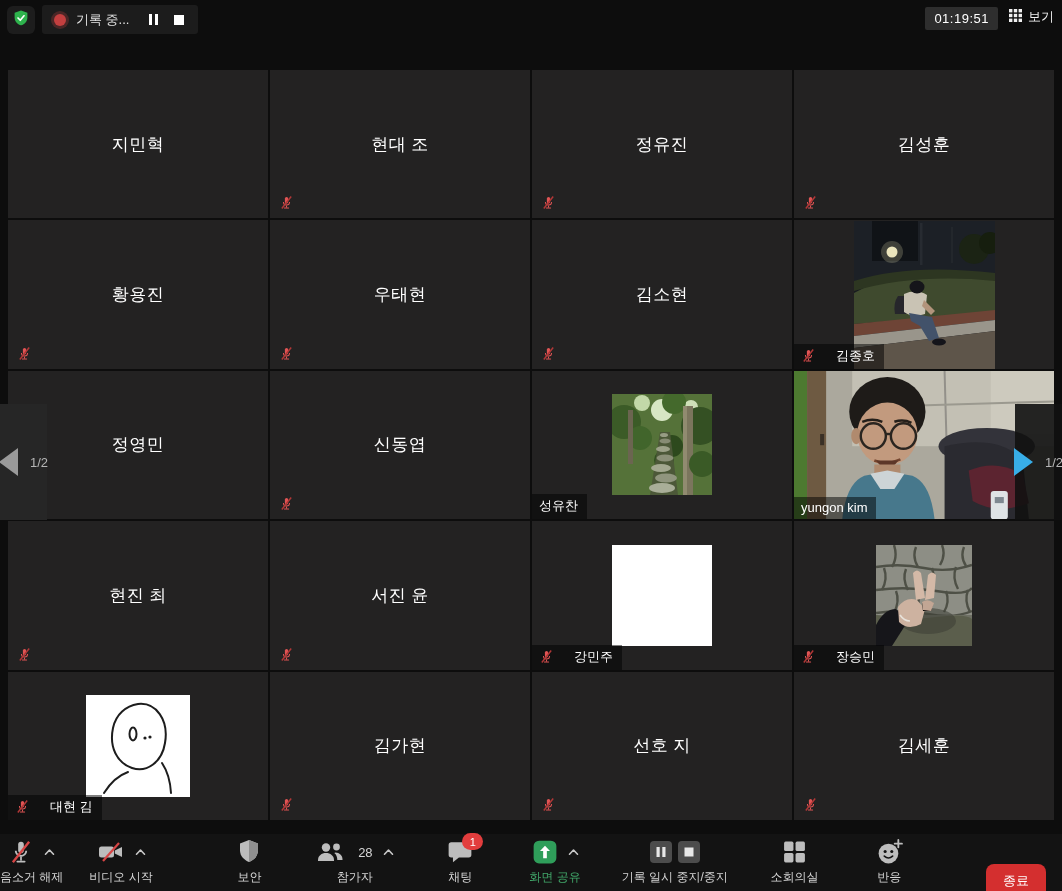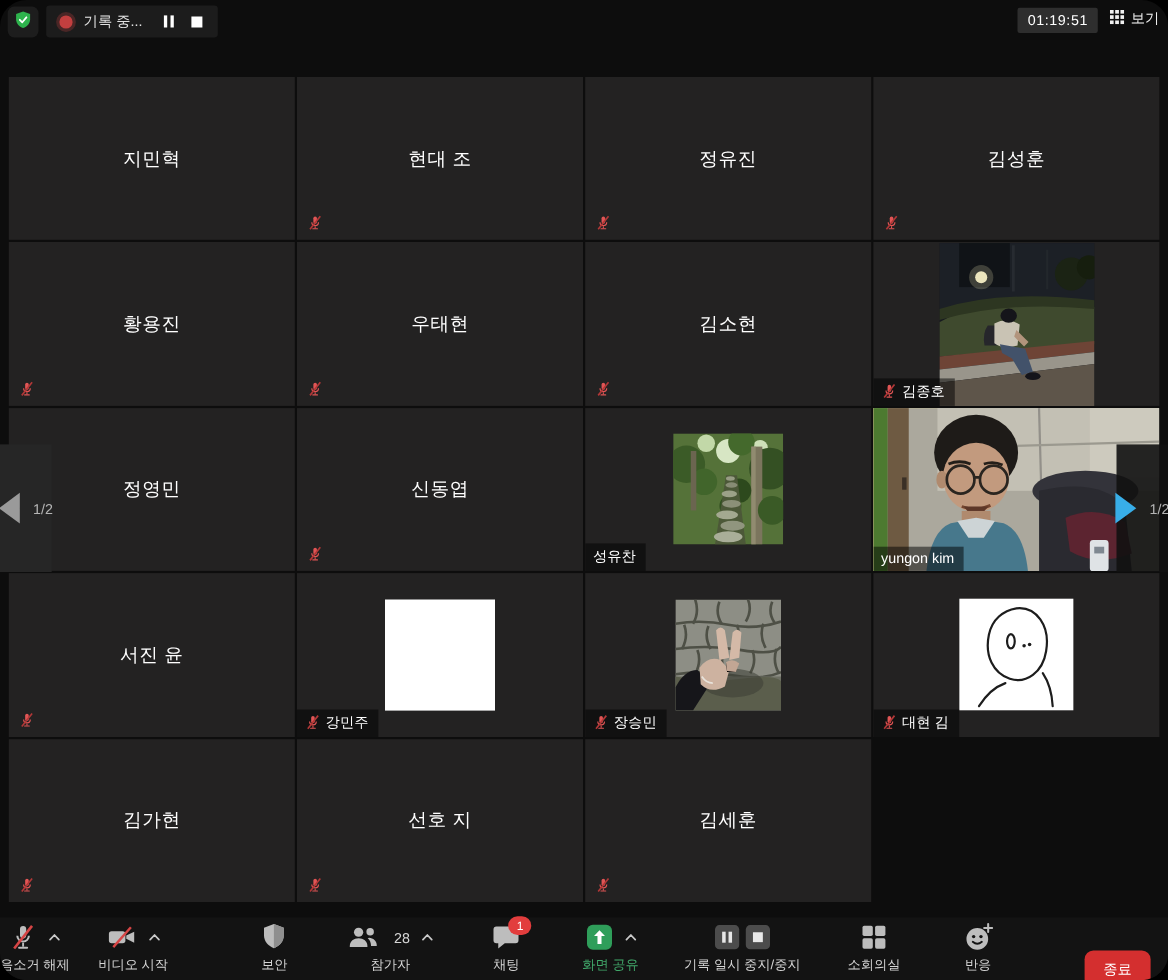--- a/index.html
+++ b/index.html
@@ -1,17 +1,17 @@
 <!DOCTYPE html>
 <html><head>
 <meta charset="utf-8">
 <style>
   html,body{margin:0;padding:0;background:#000;}
   #app{position:relative;width:1062px;height:891px;background:#0d0d0d;overflow:hidden;
-       font-family:"Liberation Sans","DejaVu Sans",sans-serif;color:#fff;border-radius:24px;}
+       font-family:"Liberation Sans","DejaVu Sans",sans-serif;color:#fff;}
 
   
   #topbar{position:absolute;top:0;left:0;right:0;height:40px;}
   .shield-btn{position:absolute;left:7px;top:6px;width:28px;height:28px;background:#1d1d1d;
       border-radius:6px;display:flex;align-items:center;justify-content:center;}
   .rec-pill{position:absolute;left:42px;top:5px;height:29px;background:#1c1c1c;border-radius:3px;
       display:flex;align-items:center;padding:0 14px 0 12px;gap:10px;}
   .rec-dot{width:12px;height:12px;border-radius:50%;background:#c33f3f;
       box-shadow:0 0 0 3px rgba(195,63,63,.28);}
   .rec-label{font-size:13px;color:#e3e3e3;}
@@ -29,21 +29,21 @@
       grid-template-columns:repeat(4,1fr);grid-template-rows:repeat(5,1fr);gap:2px;}
   .tile{position:relative;background:#232222;overflow:hidden;}
   .tile.active{box-shadow:inset 0 0 0 3px #e4e97e;}
   .tile-center-name{position:absolute;inset:0;display:flex;align-items:center;justify-content:center;
       font-size:17px;color:#fff;font-weight:500;letter-spacing:.5px;}
   .tile-avatar{position:absolute;inset:0;display:flex;align-items:center;justify-content:center;}
   .tile-avatar.fill svg{width:100%;height:100%;}
   .tile-avatar.fill{align-items:stretch;justify-content:stretch;}
   .white-square{width:100px;height:101px;background:#ffffff;}
   .tile-tag{position:absolute;left:0;bottom:0;background:rgba(0,0,0,.5);display:flex;
-      align-items:center;gap:4px;padding:3px 9px 4px 7px;font-size:13px;color:#fff;}
+      align-items:center;gap:20px;padding:3px 9px 4px 7px;font-size:13px;color:#fff;}
   .tile-mute{position:absolute;left:9px;bottom:8px;line-height:0;}
 
   
   .nav-panel{position:absolute;width:47px;height:116px;top:404px;display:flex;flex-direction:row;
       align-items:center;justify-content:center;gap:12px;z-index:5;}
   #nav-left{left:0;background:#262626;}
   #nav-right{right:0;background:rgba(17,17,17,.9);}
   .tri-left{width:0;height:0;border-top:14px solid transparent;border-bottom:14px solid transparent;
       border-right:19px solid #9a9a9a;}
   .tri-right{width:0;height:0;border-top:14px solid transparent;border-bottom:14px solid transparent;
@@ -311,20 +311,32 @@
             <rect x="80" y="92" width="26" height="14" fill="#b08a6e"></rect>
             <path d="M48 146 Q52 110 70 103 L93 99 L118 103 Q136 110 140 146 Z" fill="#47788c"></path>
             <path d="M76 101 L93 98 L110 101 L100 116 L86 116 Z" fill="#cdd4d6"></path>
           </svg>
         </div>
         <div class="tile-tag">
           <span>yungon kim</span>
         </div>
       </div>
       <div class="tile">
+        <div class="tile-center-name">현진 최</div>
+        <span class="tile-mute"><svg width="15" height="15" viewBox="0 0 24 24">
+            <g fill="#e05555">
+              <rect x="9.4" y="3" width="5.2" height="10.5" rx="2.6"></rect>
+              <path d="M6.3 11.2a5.7 5.7 0 0 0 11.4 0h-1.7a4 4 0 0 1-8 0z"></path>
+              <rect x="11.2" y="17" width="1.6" height="3.2"></rect>
+              <rect x="7.8" y="20" width="8.4" height="1.6" rx=".8"></rect>
+            </g>
+            <line x1="4.5" y1="21.5" x2="19.5" y2="2.5" stroke="#b23737" stroke-width="2.4"></line>
+          </svg></span>
+      </div>
+      <div class="tile">
         <div class="tile-center-name">서진 윤</div>
         <span class="tile-mute"><svg width="15" height="15" viewBox="0 0 24 24">
             <g fill="#e05555">
               <rect x="9.4" y="3" width="5.2" height="10.5" rx="2.6"></rect>
               <path d="M6.3 11.2a5.7 5.7 0 0 0 11.4 0h-1.7a4 4 0 0 1-8 0z"></path>
               <rect x="11.2" y="17" width="1.6" height="3.2"></rect>
               <rect x="7.8" y="20" width="8.4" height="1.6" rx=".8"></rect>
             </g>
             <line x1="4.5" y1="21.5" x2="19.5" y2="2.5" stroke="#b23737" stroke-width="2.4"></line>
           </svg></span>

